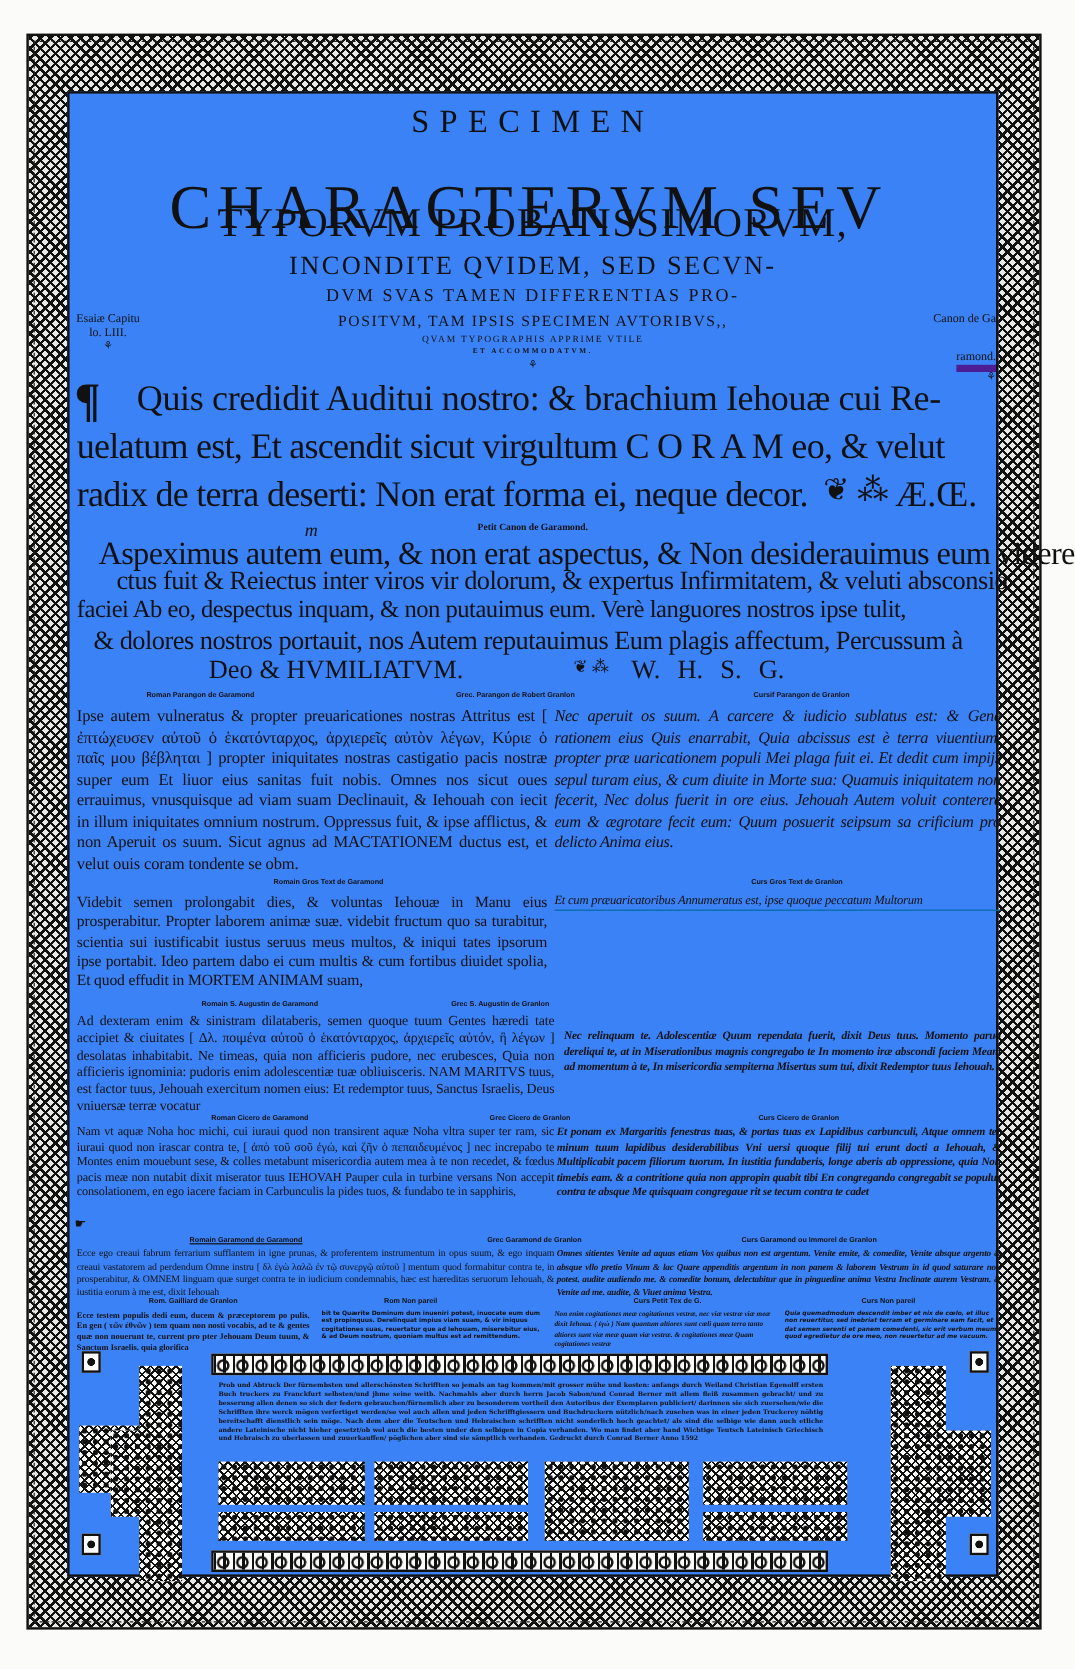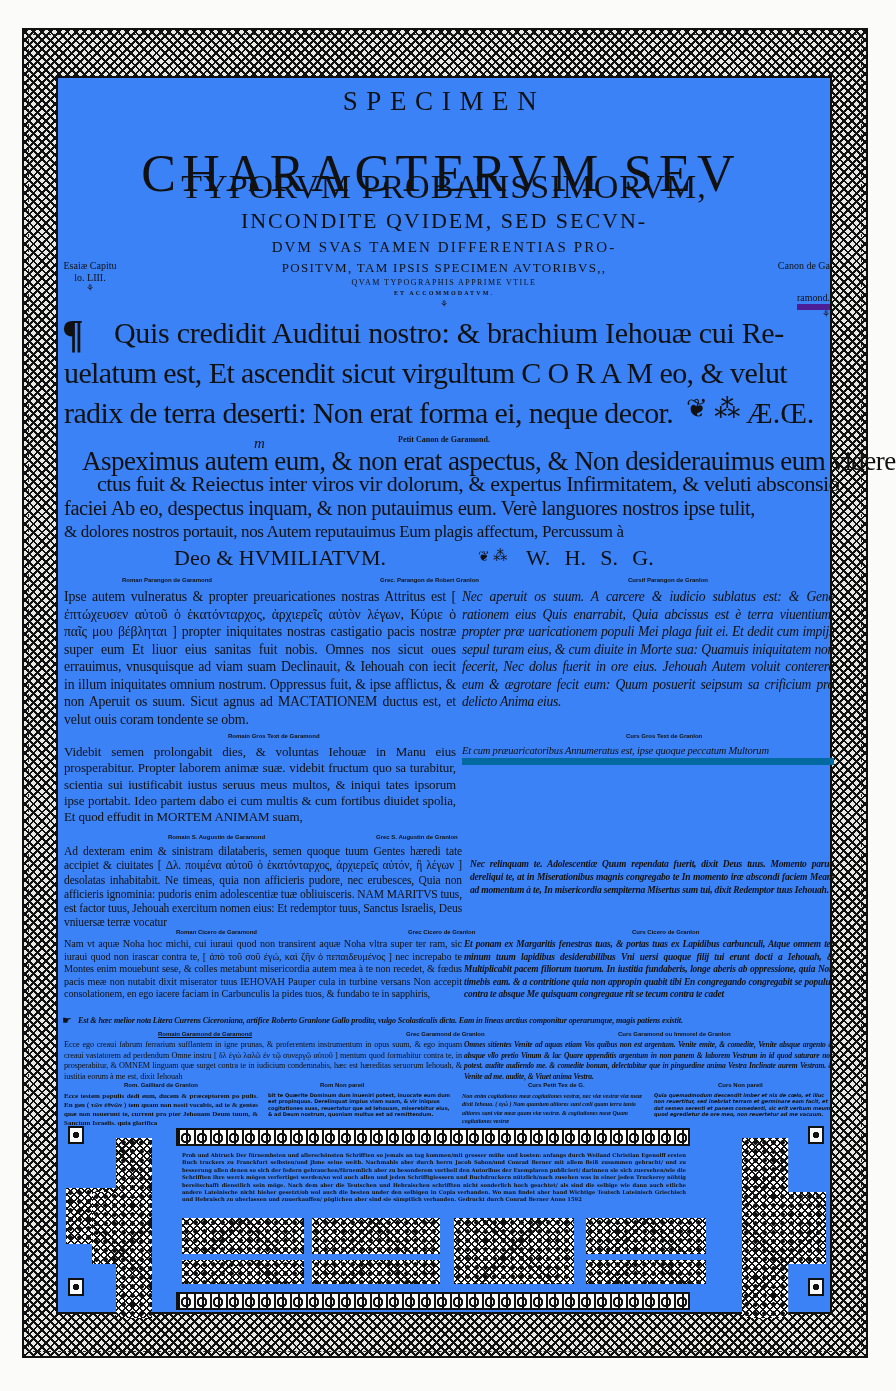--- a/index.html
+++ b/index.html
@@ -70,48 +70,47 @@
       <div class="t" style="left:6px;top:280px;font-size:30px;letter-spacing:-.02em;">uelatum est, Et ascendit sicut virgultum C O R A M eo, &amp; velut</div>
       <div class="t" style="left:6px;top:320px;font-size:30px;letter-spacing:-.02em;">radix de terra deserti: Non erat forma ei, neque decor.</div>
       <div class="t" style="left:628px;top:318px;font-size:26px;">❦ ⁂</div>
       <div class="t" style="left:688px;top:320px;font-size:30px;">Æ.Œ.</div>
 
       <div class="t center label" style="top:358px;font-family:'Liberation Serif',serif;font-size:8px;">Petit Canon de Garamond.</div>
       <div class="t" style="left:196px;top:358px;font-size:15px;font-style:italic;">m</div>
       <div class="t" style="left:24px;top:370px;font-size:27px;letter-spacing:-.02em;">Aspeximus autem eum, &amp; non erat aspectus, &amp; Non desiderauimus eum videre. Despe</div>
       <div class="t" style="left:6px;top:395px;font-size:22px;letter-spacing:-.02em;margin-left:33px;">ctus fuit &amp; Reiectus inter viros vir dolorum, &amp; expertus Infirmitatem, &amp; veluti absconsio</div>
       <div class="t" style="left:6px;top:420px;font-size:20.5px;letter-spacing:-.02em;">faciei Ab eo, despectus inquam, &amp; non putauimus eum. Verè languores nostros ipse tulit,</div>
-      <div class="t" style="left:6px;top:445px;font-size:17px;letter-spacing:-.02em;">&amp; dolores nostros portauit, nos Autem reputauimus Eum plagis affectum, Percussum à</div>
+      <div class="t" style="left:20px;top:445px;font-size:22px;letter-spacing:-.02em;">&amp; dolores nostros portauit, nos Autem reputauimus Eum plagis affectum, Percussum à</div>
       <div class="t" style="left:116px;top:469px;font-size:22px;">Deo &amp; HVMILIATVM.</div>
       <div class="t" style="left:420px;top:472px;font-size:14px;">❦ ⁂</div>
       <div class="t" style="left:468px;top:469px;font-size:22px;word-spacing:.4em;">W.  H.  S.  G.</div>
 
       <div class="t label" style="left:64px;top:499px;">Roman Parangon de Garamond</div>
       <div class="t label" style="left:322px;top:499px;">Grec. Parangon de Robert Granlon</div>
       <div class="t label" style="left:570px;top:499px;">Cursif Parangon de Granlon</div>
       <div class="para" style="left:6px;top:510px;width:392px;font-size:13.8px;line-height:17.5px;text-align:justify;letter-spacing:-.01em;">Ipse autem vulneratus &amp; propter preuaricationes nostras Attritus est [ ἐπτώχευσεν αὐτοῦ ὁ ἑκατόνταρχος, ἀρχιερεῖς αὐτὸν λέγων, Κύριε ὁ παῖς μου βέβληται ] propter iniquitates nostras castigatio pacis nostræ super eum Et liuor eius sanitas fuit nobis. Omnes nos sicut oues errauimus, vnusquisque ad viam suam Declinauit, &amp; Iehouah con iecit in illum iniquitates omnium nostrum. Oppressus fuit, &amp; ipse afflictus, &amp; non Aperuit os suum. Sicut agnus ad MACTATIONEM ductus est, et velut ouis coram tondente se obm.</div>
       <div class="para it" style="left:404px;top:510px;width:372px;font-size:13.6px;line-height:17.5px;text-align:justify;letter-spacing:-.02em;">Nec aperuit os suum. A carcere &amp; iudicio sublatus est: &amp; Gene rationem eius Quis enarrabit, Quia abcissus est è terra viuentium, propter præ uaricationem populi Mei plaga fuit ei. Et dedit cum impijs sepul turam eius, &amp; cum diuite in Morte sua: Quamuis iniquitatem non fecerit, Nec dolus fuerit in ore eius. Jehouah Autem voluit conterere eum &amp; ægrotare fecit eum: Quum posuerit seipsum sa crificium pro delicto Anima eius.</div>
 
       <div class="t label" style="left:170px;top:655px;">Romain Gros Text de Garamond</div>
       <div class="t label" style="left:568px;top:655px;">Curs Gros Text de Granlon</div>
       <div class="para" style="left:6px;top:666px;width:392px;font-size:13px;line-height:16.3px;text-align:justify;letter-spacing:-.01em;">Videbit semen prolongabit dies, &amp; voluntas Iehouæ in Manu eius prosperabitur. Propter laborem animæ suæ. videbit fructum quo sa turabitur, scientia sui iustificabit iustus seruus meus multos, &amp; iniqui tates ipsorum ipse portabit. Ideo partem dabo ei cum multis &amp; cum fortibus diuidet spolia, Et quod effudit in MORTEM ANIMAM suam,</div>
-      <div class="para it" style="left:404px;top:666px;width:372px;font-size:10.5px;line-height:14px;letter-spacing:-.02em;border-bottom:7px solid #0369a1;">Et cum præuaricatoribus Annumeratus est, ipse quoque peccatum Multorum</div>
+      <div class="para it" style="left:404px;top:666px;width:372px;font-size:10.5px;line-height:14px;letter-spacing:-.02em;border-bottom:1px solid #0369a1;">Et cum præuaricatoribus Annumeratus est, ipse quoque peccatum Multorum</div>
 
       <div class="t label" style="left:110px;top:756px;">Romain S. Augustin de Garamond</div>
       <div class="t label" style="left:318px;top:756px;">Grec S. Augustin de Granlon</div>
       <div class="para" style="left:6px;top:766px;width:398px;font-size:11.5px;line-height:14.3px;text-align:justify;letter-spacing:-.01em;">Ad dexteram enim &amp; sinistram dilataberis, semen quoque tuum Gentes hæredi tate accipiet &amp; ciuitates [ Δλ. ποιμένα αὐτοῦ ὁ ἑκατόνταρχος, ἀρχιερεῖς αὐτόν, ἢ λέγων ] desolatas inhabitabit. Ne timeas, quia non afficieris pudore, nec erubesces, Quia non afficieris ignominia: pudoris enim adolescentiæ tuæ obliuisceris. NAM MARITVS tuus, est factor tuus, Jehouah exercitum nomen eius: Et redemptor tuus, Sanctus Israelis, Deus vniuersæ terræ vocatur</div>
       <div class="para it" style="left:412px;top:780px;width:364px;font-size:9.5px;line-height:13px;text-align:justify;font-weight:bold;letter-spacing:-.02em;">Nec relinquam te. Adolescentiæ Quum rependata fuerit, dixit Deus tuus. Momento paruo dereliqui te, at in Miserationibus magnis congregabo te In momento iræ abscondi faciem Meam ad momentum à te, In misericordia sempiterna Misertus sum tui, dixit Redemptor tuus Iehouah.</div>
 
       <div class="t label" style="left:118px;top:851px;">Roman Cicero de Garamond</div>
       <div class="t label" style="left:350px;top:851px;">Grec Cicero de Granlon</div>
       <div class="t label" style="left:574px;top:851px;">Curs Cicero de Granlon</div>
       <div class="para" style="left:6px;top:860px;width:398px;font-size:10.2px;line-height:12.6px;text-align:justify;letter-spacing:-.01em;">Nam vt aquæ Noha hoc michi, cui iuraui quod non transirent aquæ Noha vltra super ter ram, sic iuraui quod non irascar contra te, [ ἀπὸ τοῦ σοῦ ἐγώ, καὶ ζῆν ὁ πεπαιδευμένος ] nec increpabo te Montes enim mouebunt sese, &amp; colles metabunt misericordia autem mea à te non recedet, &amp; fœdus pacis meæ non nutabit dixit miserator tuus IEHOVAH Pauper cula in turbine versans Non accepit consolationem, en ego iacere faciam in Carbunculis la pides tuos, &amp; fundabo te in sapphiris,</div>
       <div class="para it" style="left:406px;top:860px;width:370px;font-size:9.4px;line-height:12.6px;text-align:justify;font-weight:bold;letter-spacing:-.02em;">Et ponam ex Margaritis fenestras tuas, &amp; portas tuas ex Lapidibus carbunculi, Atque omnem ter minum tuum lapidibus desiderabilibus Vni uersi quoque filij tui erunt docti a Iehouah, &amp; Multiplicabit pacem filiorum tuorum. In iustitia fundaberis, longe aberis ab oppressione, quia Non timebis eam. &amp; a contritione quia non appropin quabit tibi En congregando congregabit se populus contra te absque Me quisquam congregaue rit se tecum contra te cadet</div>
       <div class="t" style="left:4px;top:937px;font-size:11px;">☛</div>
-      <div class="para it" style="left:20px;top:938px;width:720px;font-size:8.2px;line-height:10px;font-weight:bold;letter-spacing:-.02em;">Est &amp; hæc melior nota Litera Currens Ciceroniana, artifice Roberto Granlone Gallo prodita, vulgo Scolasticalis dicta. Eam in lineas arctius componitur operarumque, magis patiens existit.</div>
 
       <div class="t label" style="left:100px;top:953px;text-decoration:underline;">Romain Garamond de Garamond</div>
       <div class="t label" style="left:348px;top:953px;">Grec Garamond de Granlon</div>
       <div class="t label" style="left:560px;top:953px;">Curs Garamond ou Immorel de Granlon</div>
       <div class="para" style="left:6px;top:962px;width:398px;font-size:8.2px;line-height:10.5px;text-align:justify;letter-spacing:-.01em;">Ecce ego creaui fabrum ferrarium sufflantem in igne prunas, &amp; proferentem instrumentum in opus suum, &amp; ego inquam creaui vastatorem ad perdendum Omne instru [ δλ ἐγὼ λαλῶ ἐν τῷ συνεργῷ αὐτοῦ ] mentum quod formabitur contra te, in prosperabitur, &amp; OMNEM linguam quæ surget contra te in iudicium condemnabis, hæc est hæreditas seruorum Iehouah, &amp; iustitia eorum à me est, dixit Iehouah</div>
       <div class="para it" style="left:406px;top:962px;width:370px;font-size:7.6px;line-height:10.5px;text-align:justify;font-weight:bold;letter-spacing:-.02em;">Omnes sitientes Venite ad aquas etiam Vos quibus non est argentum. Venite emite, &amp; comedite, Venite absque argento &amp; absque vllo pretio Vinum &amp; lac Quare appenditis argentum in non panem &amp; laborem Vestrum in id quod saturare non potest. audite audiendo me. &amp; comedite bonum, delectabitur que in pinguedine anima Vestra Inclinate aurem Vestram. &amp; Venite ad me. audite, &amp; Viuet anima Vestra.</div>
 
       <div class="t label" style="left:66px;top:1004px;">Rom. Gailliard de Granlon</div>
       <div class="t label" style="left:262px;top:1004px;">Rom Non pareil</div>
       <div class="t label" style="left:470px;top:1004px;">Curs Petit Tex de G.</div>

